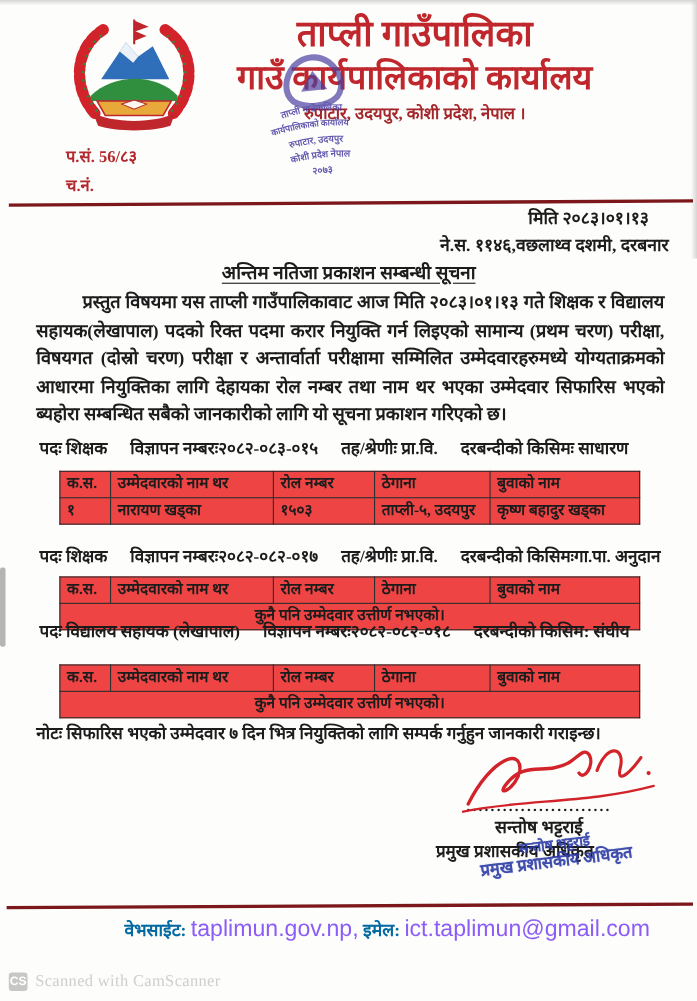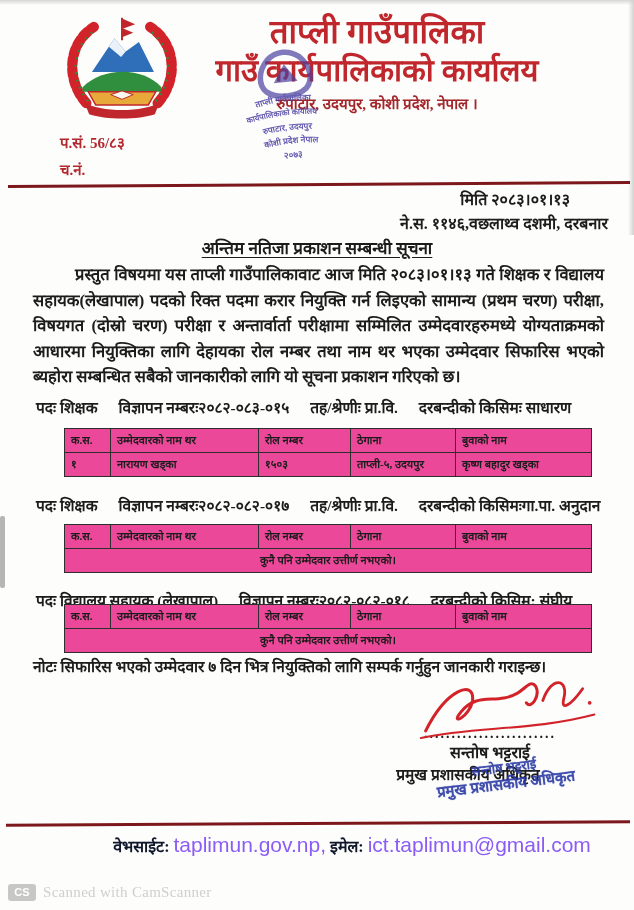--- a/index.html
+++ b/index.html
@@ -17,34 +17,34 @@
   .title-block{position:absolute;left:120px;right:0;top:12px;text-align:center;}
   .title-muni{font-size:33px;font-weight:700;color:#c0272d;line-height:40px;}
   .title-office{font-size:31px;font-weight:700;color:#c0272d;line-height:38px;}
   .title-addr{font-size:15px;font-weight:700;color:#a3262b;line-height:24px;margin-top:2px;}
   .hdr-stamp{position:absolute;left:228px;top:44px;width:120px;height:120px;opacity:.82;transform:rotate(-6deg);}
   .refs{position:absolute;left:60px;top:130px;font-size:15px;font-weight:700;color:#b3282e;line-height:27px;}
   .rule-top{position:absolute;left:8px;right:4px;top:183px;border-top:3px solid #7c181c;transform:rotate(-0.35deg);}
 
   
   .dateline{position:absolute;right:26px;top:188px;text-align:right;font-size:16px;font-weight:700;line-height:24px;}
-  .dateline .d1{margin-right:38px;}
+  .dateline .d1{margin-right:18px;}
   .doc-heading{position:absolute;left:0;right:0;top:236px;text-align:center;font-size:17px;font-weight:700;
                text-decoration:underline;text-underline-offset:3px;}
 
   .body-par{position:absolute;left:33px;right:30px;top:262px;font-size:16.5px;font-weight:600;
             line-height:25.5px;text-align:justify;text-indent:42px;}
 
   .meta{position:absolute;left:36px;right:20px;font-size:15.5px;font-weight:700;white-space:nowrap;}
   .meta span{margin-right:17px;}
   .meta span:last-child{margin-right:0;}
-  .m1{top:396px;} .m2{top:494px;} .m3{top:589px;}
-
-  .rtable{position:absolute;left:64px;width:527px;border-collapse:collapse;table-layout:fixed;
-          font-size:11px;font-weight:600;background:#ec4899;}
+  .m1{top:396px;} .m2{top:494px;} .m3{top:562px;}
+
+  .rtable{position:absolute;left:54px;width:527px;border-collapse:collapse;table-layout:fixed;
+          font-size:14px;font-weight:600;background:#ef4444;}
   .rtable th,.rtable td{border:1.6px solid #2e2e2e;padding:1px 6px;text-align:left;
           overflow:hidden;white-space:nowrap;line-height:21px;}
   .rtable th{font-weight:700;}
   .rtable td.center{text-align:center;}
   .t1{top:428px;} .t2{top:524px;} .t3{top:604px;}
   .c-sn{width:46px;} .c-name{width:148px;} .c-roll{width:92px;} .c-addr{width:105px;} .c-father{width:136px;}
 
   .note-line{position:absolute;left:33px;right:20px;top:655px;font-size:15.5px;font-weight:700;}
 
   
@@ -54,25 +54,25 @@
   .sig-name{font-size:16px;font-weight:700;line-height:22px;}
   .sig-title{font-size:15.5px;font-weight:700;line-height:22px;margin-right:44px;}
   .sig-stamp{position:absolute;top:84px;left:26px;width:230px;transform:rotate(-7deg);
              color:#2b3aa5;font-weight:700;text-align:center;opacity:.9;text-shadow:0 0 1px rgba(43,58,165,.6);}
   .sig-stamp .s1{font-size:13px;line-height:15px;}
   .sig-stamp .s2{font-size:15px;line-height:18px;}
 
   
   .rule-bottom{position:absolute;left:6px;right:4px;top:822px;border-top:3px solid #7c181c;transform:rotate(-0.3deg);}
   .footer-line{position:absolute;left:70px;right:0;top:833px;text-align:center;font-size:16px;}
-  .footer-line .lbl{color:#0f172a;font-weight:700;}
+  .footer-line .lbl{color:#0369a1;font-weight:700;}
   .footer-line .val{color:#8b5cf6;font-family:"Liberation Sans","DejaVu Sans",sans-serif;font-size:21px;}
 
   .watermark{position:absolute;left:8px;top:884px;display:flex;align-items:center;color:#cfcfcd;}
-  .cs-badge{display:inline-block;width:28px;height:17px;background:#c7c7c5;color:#ffffff;border-radius:3px;
+  .cs-badge{display:inline-block;width:17px;height:17px;background:#c7c7c5;color:#ffffff;border-radius:3px;
             font-family:"Liberation Sans",sans-serif;font-size:11px;font-weight:700;text-align:center;line-height:17px;margin-right:7px;}
   .wm-text{font-size:15px;letter-spacing:.3px;}
 </style>
 </head>
 <body>
 
 <div class="page">
   <div class="edge-top"></div>
   <div class="edge-right"></div>
   <div class="edge-left-mark"></div>

